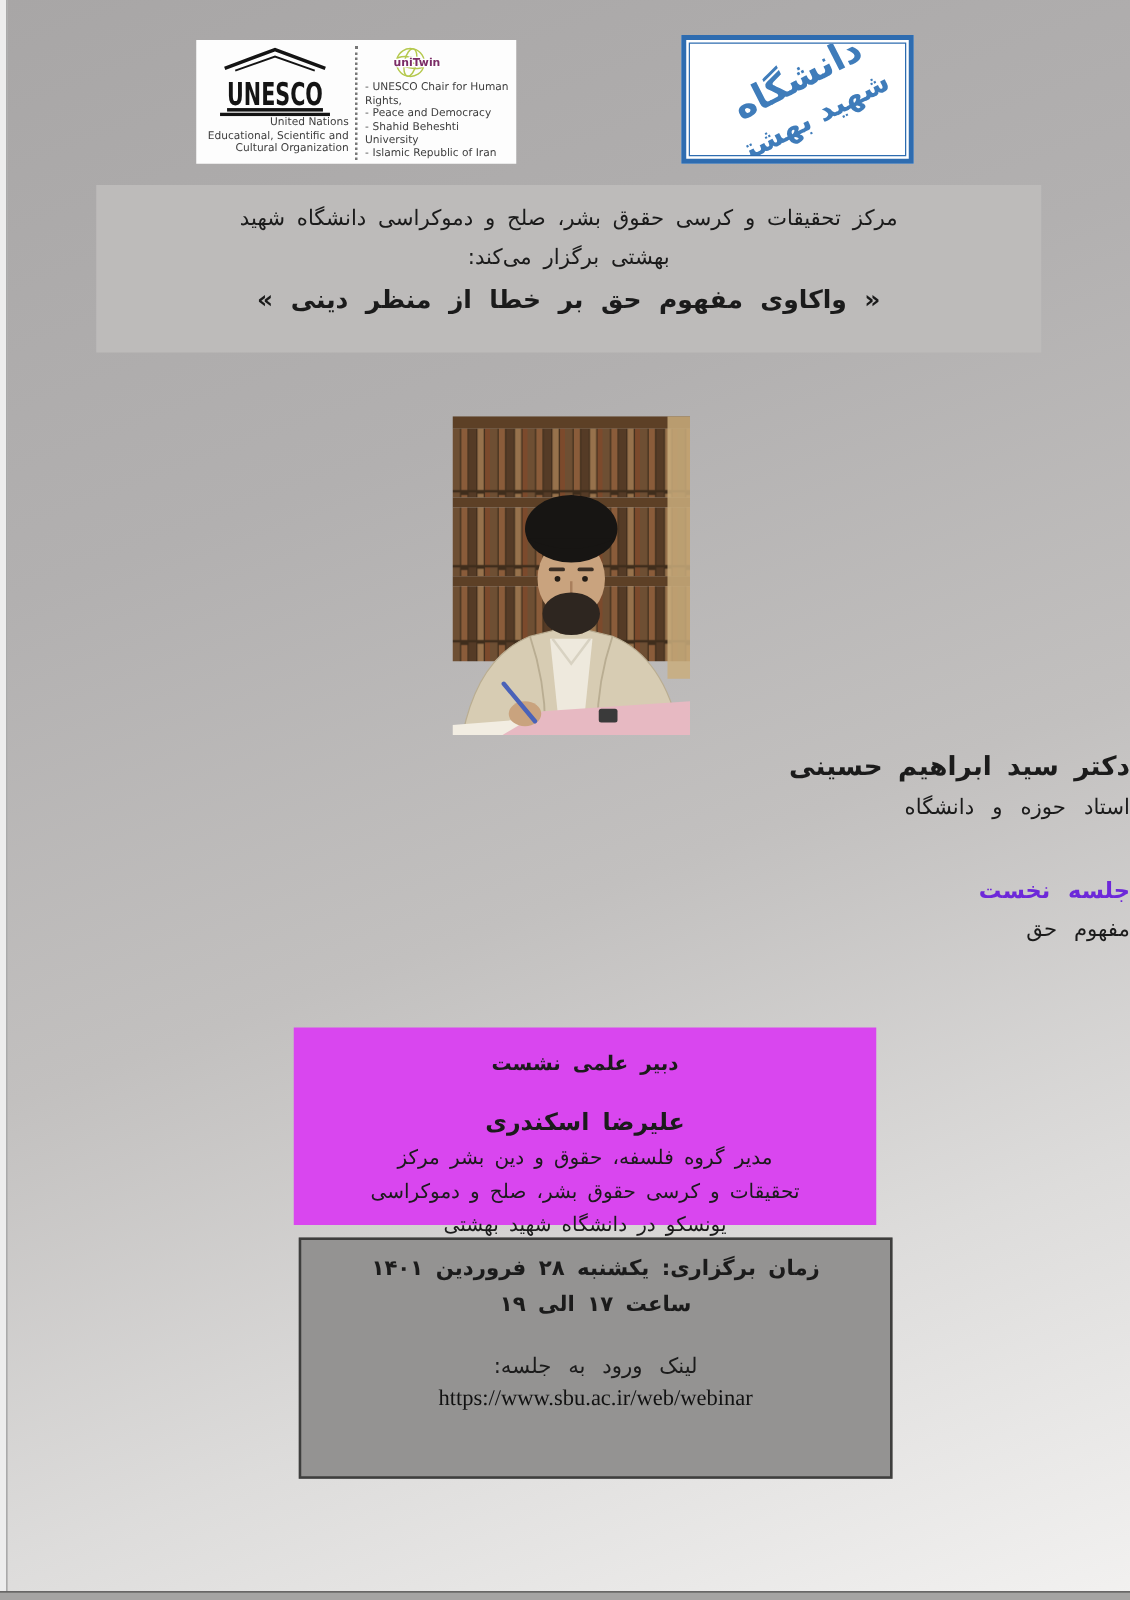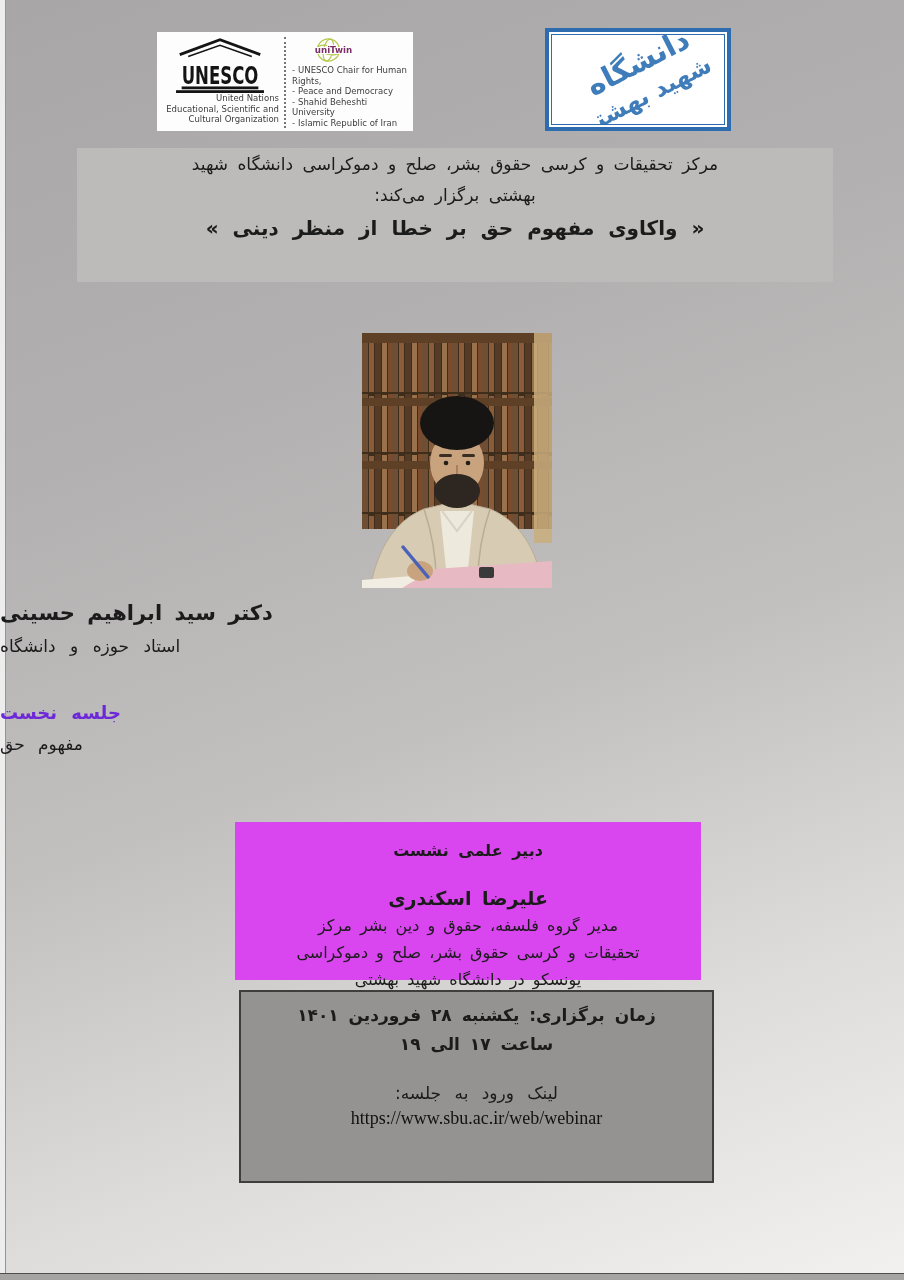--- a/index.html
+++ b/index.html
@@ -26,30 +26,30 @@
 
   .sbu-panel{
     position:absolute;left:545px;top:28px;width:186px;height:103px;
     background:#ffffff;border:4px solid #2e6cb0;box-sizing:border-box;
   }
   .sbu-inner{position:absolute;inset:2px;border:1px solid #2e6cb0;overflow:hidden;}
 
   
   .header-band{
     position:absolute;left:77px;top:148px;width:756px;height:134px;
-    background:#bdbbba;text-align:center;direction:rtl;padding-top:1px;box-sizing:border-box;
+    background:#bdbbba;text-align:center;direction:rtl;padding-top:12px;box-sizing:border-box;
   }
   .header-band .intro{font-size:17px;line-height:31px;word-spacing:4px;}
   .header-band .title{font-size:20px;font-weight:bold;line-height:34px;word-spacing:7px;}
 
   
   .photo{position:absolute;left:362px;top:333px;width:190px;height:255px;}
 
   
-  .center-line{position:absolute;left:0;width:100%;text-align:left;direction:rtl;}
+  .center-line{position:absolute;left:0;width:100%;text-align:right;direction:rtl;}
   .speaker-name{top:601px;font-size:21px;font-weight:bold;word-spacing:5px;}
   .speaker-role{top:636px;font-size:17px;word-spacing:9px;}
   .session-label{top:702px;font-size:18px;font-weight:bold;word-spacing:8px;color:#6d28d9;}
   .session-topic{top:734px;font-size:17px;word-spacing:8px;}
 
   
   .secretary-panel{
     position:absolute;left:235px;top:822px;width:466px;height:158px;
     background:#d946ef;text-align:center;direction:rtl;padding-top:19px;box-sizing:border-box;
   }

